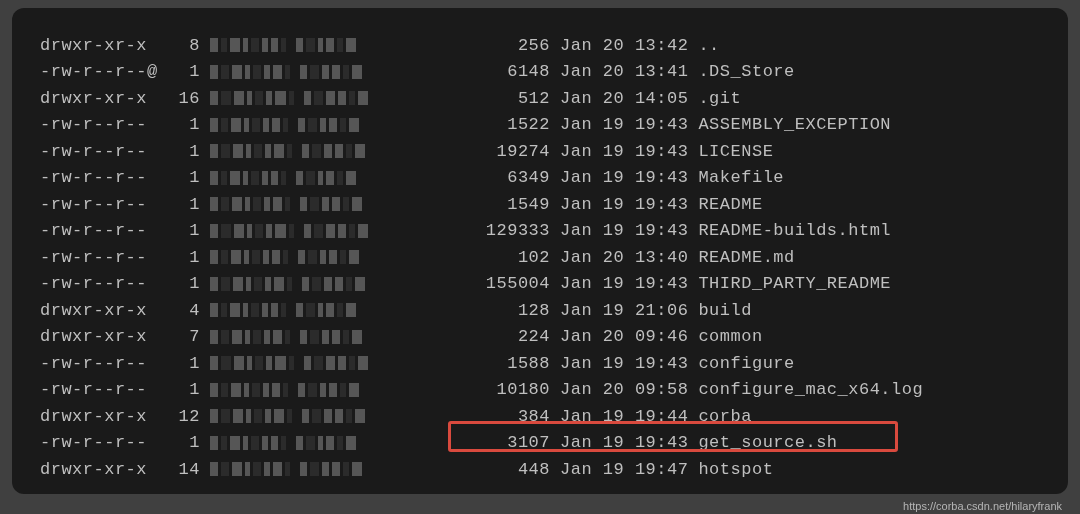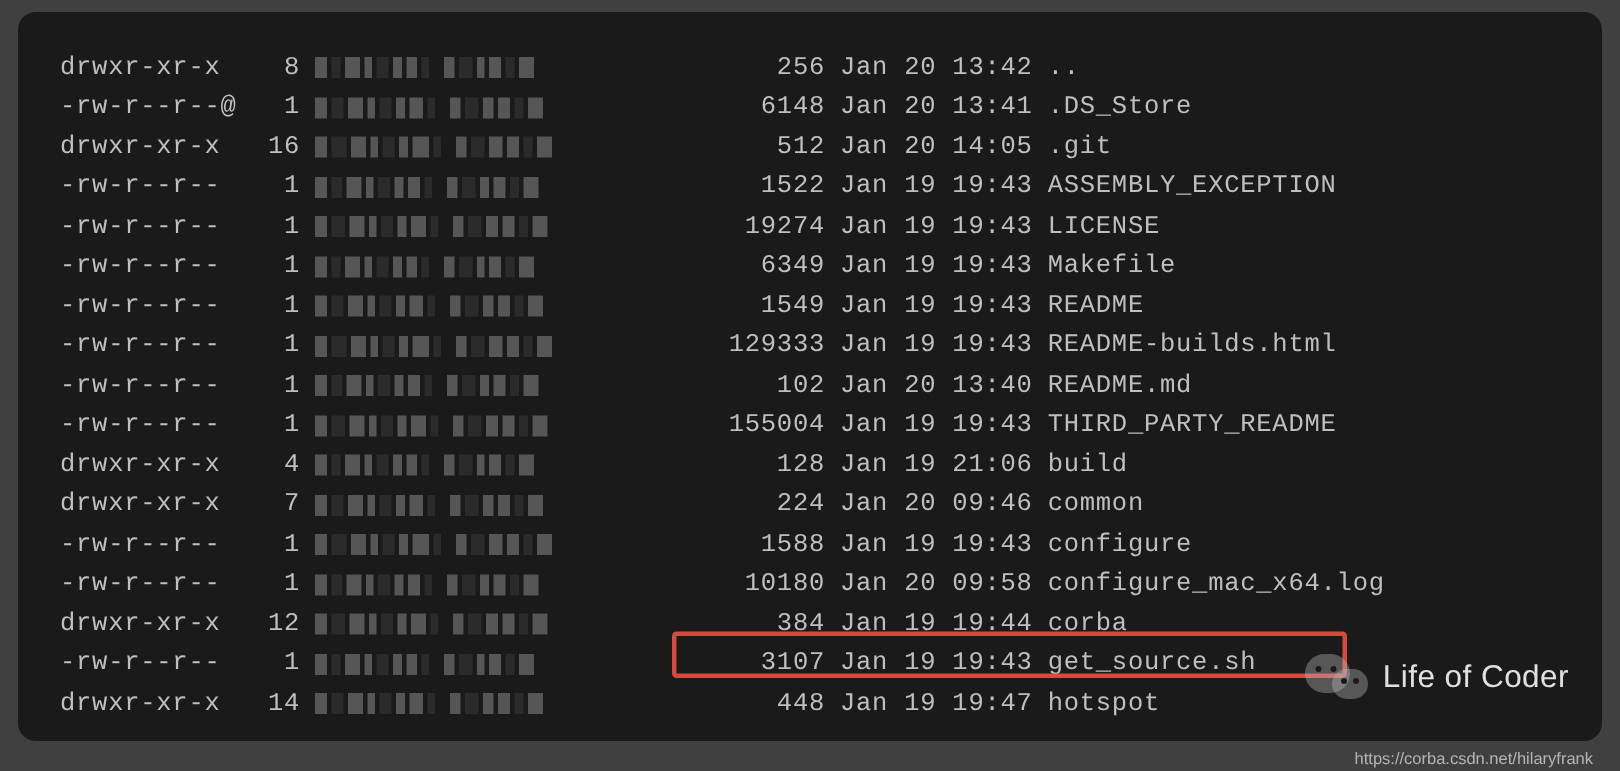--- a/index.html
+++ b/index.html
@@ -159,27 +159,14 @@
       <div class="row"><span class="perms">-rw-r--r--</span><span class="links">1</span><div class="censored"><div class="blur-block"><div class="blur-cell" style="width: 8px;"></div><div class="blur-cell dark" style="width: 9px;"></div><div class="blur-cell" style="width: 10px;"></div><div class="blur-cell" style="width: 5px;"></div><div class="blur-cell dark" style="width: 8px;"></div><div class="blur-cell" style="width: 6px;"></div><div class="blur-cell" style="width: 10px;"></div><div class="blur-cell dark" style="width: 5px;"></div></div><div class="blur-block"><div class="blur-cell" style="width: 7px;"></div><div class="blur-cell dark" style="width: 9px;"></div><div class="blur-cell" style="width: 8px;"></div><div class="blur-cell" style="width: 8px;"></div><div class="blur-cell dark" style="width: 6px;"></div><div class="blur-cell" style="width: 10px;"></div></div></div><span class="size">155004</span><span class="date">Jan 19 19:43</span><span class="name">THIRD_PARTY_README</span></div>
       <div class="row"><span class="perms">drwxr-xr-x</span><span class="links">4</span><div class="censored"><div class="blur-block"><div class="blur-cell" style="width: 8px;"></div><div class="blur-cell dark" style="width: 6px;"></div><div class="blur-cell" style="width: 10px;"></div><div class="blur-cell" style="width: 5px;"></div><div class="blur-cell dark" style="width: 8px;"></div><div class="blur-cell" style="width: 6px;"></div><div class="blur-cell" style="width: 7px;"></div><div class="blur-cell dark" style="width: 5px;"></div></div><div class="blur-block"><div class="blur-cell" style="width: 7px;"></div><div class="blur-cell dark" style="width: 9px;"></div><div class="blur-cell" style="width: 5px;"></div><div class="blur-cell" style="width: 8px;"></div><div class="blur-cell dark" style="width: 6px;"></div><div class="blur-cell" style="width: 10px;"></div></div></div><span class="size">128</span><span class="date">Jan 19 21:06</span><span class="name">build</span></div>
       <div class="row"><span class="perms">drwxr-xr-x</span><span class="links">7</span><div class="censored"><div class="blur-block"><div class="blur-cell" style="width: 8px;"></div><div class="blur-cell dark" style="width: 8px;"></div><div class="blur-cell" style="width: 10px;"></div><div class="blur-cell" style="width: 5px;"></div><div class="blur-cell dark" style="width: 8px;"></div><div class="blur-cell" style="width: 6px;"></div><div class="blur-cell" style="width: 9px;"></div><div class="blur-cell dark" style="width: 5px;"></div></div><div class="blur-block"><div class="blur-cell" style="width: 7px;"></div><div class="blur-cell dark" style="width: 9px;"></div><div class="blur-cell" style="width: 7px;"></div><div class="blur-cell" style="width: 8px;"></div><div class="blur-cell dark" style="width: 6px;"></div><div class="blur-cell" style="width: 10px;"></div></div></div><span class="size">224</span><span class="date">Jan 20 09:46</span><span class="name">common</span></div>
       <div class="row"><span class="perms">-rw-r--r--</span><span class="links">1</span><div class="censored"><div class="blur-block"><div class="blur-cell" style="width: 8px;"></div><div class="blur-cell dark" style="width: 10px;"></div><div class="blur-cell" style="width: 10px;"></div><div class="blur-cell" style="width: 5px;"></div><div class="blur-cell dark" style="width: 8px;"></div><div class="blur-cell" style="width: 6px;"></div><div class="blur-cell" style="width: 11px;"></div><div class="blur-cell dark" style="width: 5px;"></div></div><div class="blur-block"><div class="blur-cell" style="width: 7px;"></div><div class="blur-cell dark" style="width: 9px;"></div><div class="blur-cell" style="width: 9px;"></div><div class="blur-cell" style="width: 8px;"></div><div class="blur-cell dark" style="width: 6px;"></div><div class="blur-cell" style="width: 10px;"></div></div></div><span class="size">1588</span><span class="date">Jan 19 19:43</span><span class="name">configure</span></div>
       <div class="row"><span class="perms">-rw-r--r--</span><span class="links">1</span><div class="censored"><div class="blur-block"><div class="blur-cell" style="width: 8px;"></div><div class="blur-cell dark" style="width: 7px;"></div><div class="blur-cell" style="width: 10px;"></div><div class="blur-cell" style="width: 5px;"></div><div class="blur-cell dark" style="width: 8px;"></div><div class="blur-cell" style="width: 6px;"></div><div class="blur-cell" style="width: 8px;"></div><div class="blur-cell dark" style="width: 5px;"></div></div><div class="blur-block"><div class="blur-cell" style="width: 7px;"></div><div class="blur-cell dark" style="width: 9px;"></div><div class="blur-cell" style="width: 6px;"></div><div class="blur-cell" style="width: 8px;"></div><div class="blur-cell dark" style="width: 6px;"></div><div class="blur-cell" style="width: 10px;"></div></div></div><span class="size">10180</span><span class="date">Jan 20 09:58</span><span class="name">configure_mac_x64.log</span></div>
       <div class="row"><span class="perms">drwxr-xr-x</span><span class="links">12</span><div class="censored"><div class="blur-block"><div class="blur-cell" style="width: 8px;"></div><div class="blur-cell dark" style="width: 9px;"></div><div class="blur-cell" style="width: 10px;"></div><div class="blur-cell" style="width: 5px;"></div><div class="blur-cell dark" style="width: 8px;"></div><div class="blur-cell" style="width: 6px;"></div><div class="blur-cell" style="width: 10px;"></div><div class="blur-cell dark" style="width: 5px;"></div></div><div class="blur-block"><div class="blur-cell" style="width: 7px;"></div><div class="blur-cell dark" style="width: 9px;"></div><div class="blur-cell" style="width: 8px;"></div><div class="blur-cell" style="width: 8px;"></div><div class="blur-cell dark" style="width: 6px;"></div><div class="blur-cell" style="width: 10px;"></div></div></div><span class="size">384</span><span class="date">Jan 19 19:44</span><span class="name">corba</span></div>
       <div class="row"><span class="perms">-rw-r--r--</span><span class="links">1</span><div class="censored"><div class="blur-block"><div class="blur-cell" style="width: 8px;"></div><div class="blur-cell dark" style="width: 6px;"></div><div class="blur-cell" style="width: 10px;"></div><div class="blur-cell" style="width: 5px;"></div><div class="blur-cell dark" style="width: 8px;"></div><div class="blur-cell" style="width: 6px;"></div><div class="blur-cell" style="width: 7px;"></div><div class="blur-cell dark" style="width: 5px;"></div></div><div class="blur-block"><div class="blur-cell" style="width: 7px;"></div><div class="blur-cell dark" style="width: 9px;"></div><div class="blur-cell" style="width: 5px;"></div><div class="blur-cell" style="width: 8px;"></div><div class="blur-cell dark" style="width: 6px;"></div><div class="blur-cell" style="width: 10px;"></div></div></div><span class="size">3107</span><span class="date">Jan 19 19:43</span><span class="name">get_source.sh</span></div>
       <div class="row"><span class="perms">drwxr-xr-x</span><span class="links">14</span><div class="censored"><div class="blur-block"><div class="blur-cell" style="width: 8px;"></div><div class="blur-cell dark" style="width: 8px;"></div><div class="blur-cell" style="width: 10px;"></div><div class="blur-cell" style="width: 5px;"></div><div class="blur-cell dark" style="width: 8px;"></div><div class="blur-cell" style="width: 6px;"></div><div class="blur-cell" style="width: 9px;"></div><div class="blur-cell dark" style="width: 5px;"></div></div><div class="blur-block"><div class="blur-cell" style="width: 7px;"></div><div class="blur-cell dark" style="width: 9px;"></div><div class="blur-cell" style="width: 7px;"></div><div class="blur-cell" style="width: 8px;"></div><div class="blur-cell dark" style="width: 6px;"></div><div class="blur-cell" style="width: 10px;"></div></div></div><span class="size">448</span><span class="date">Jan 19 19:47</span><span class="name">hotspot</span></div>
     </div>
   <div class="highlight-box"></div>
-  <div class="watermark">
-    <div class="wechat-bubbles">
-      <div class="bubble big">
-        <div class="eye" style="top:8px;left:7px"></div>
-        <div class="eye" style="top:8px;left:17px"></div>
-      </div>
-      <div class="bubble small">
-        <div class="eye" style="top:6px;left:6px"></div>
-        <div class="eye" style="top:6px;left:14px"></div>
-      </div>
-    </div>
-    <span class="watermark-text">Life of Coder</span>
-  </div>
 </div>
 <div class="source-url">https://corba.csdn.net/hilaryfrank</div>
 
 </body></html>

